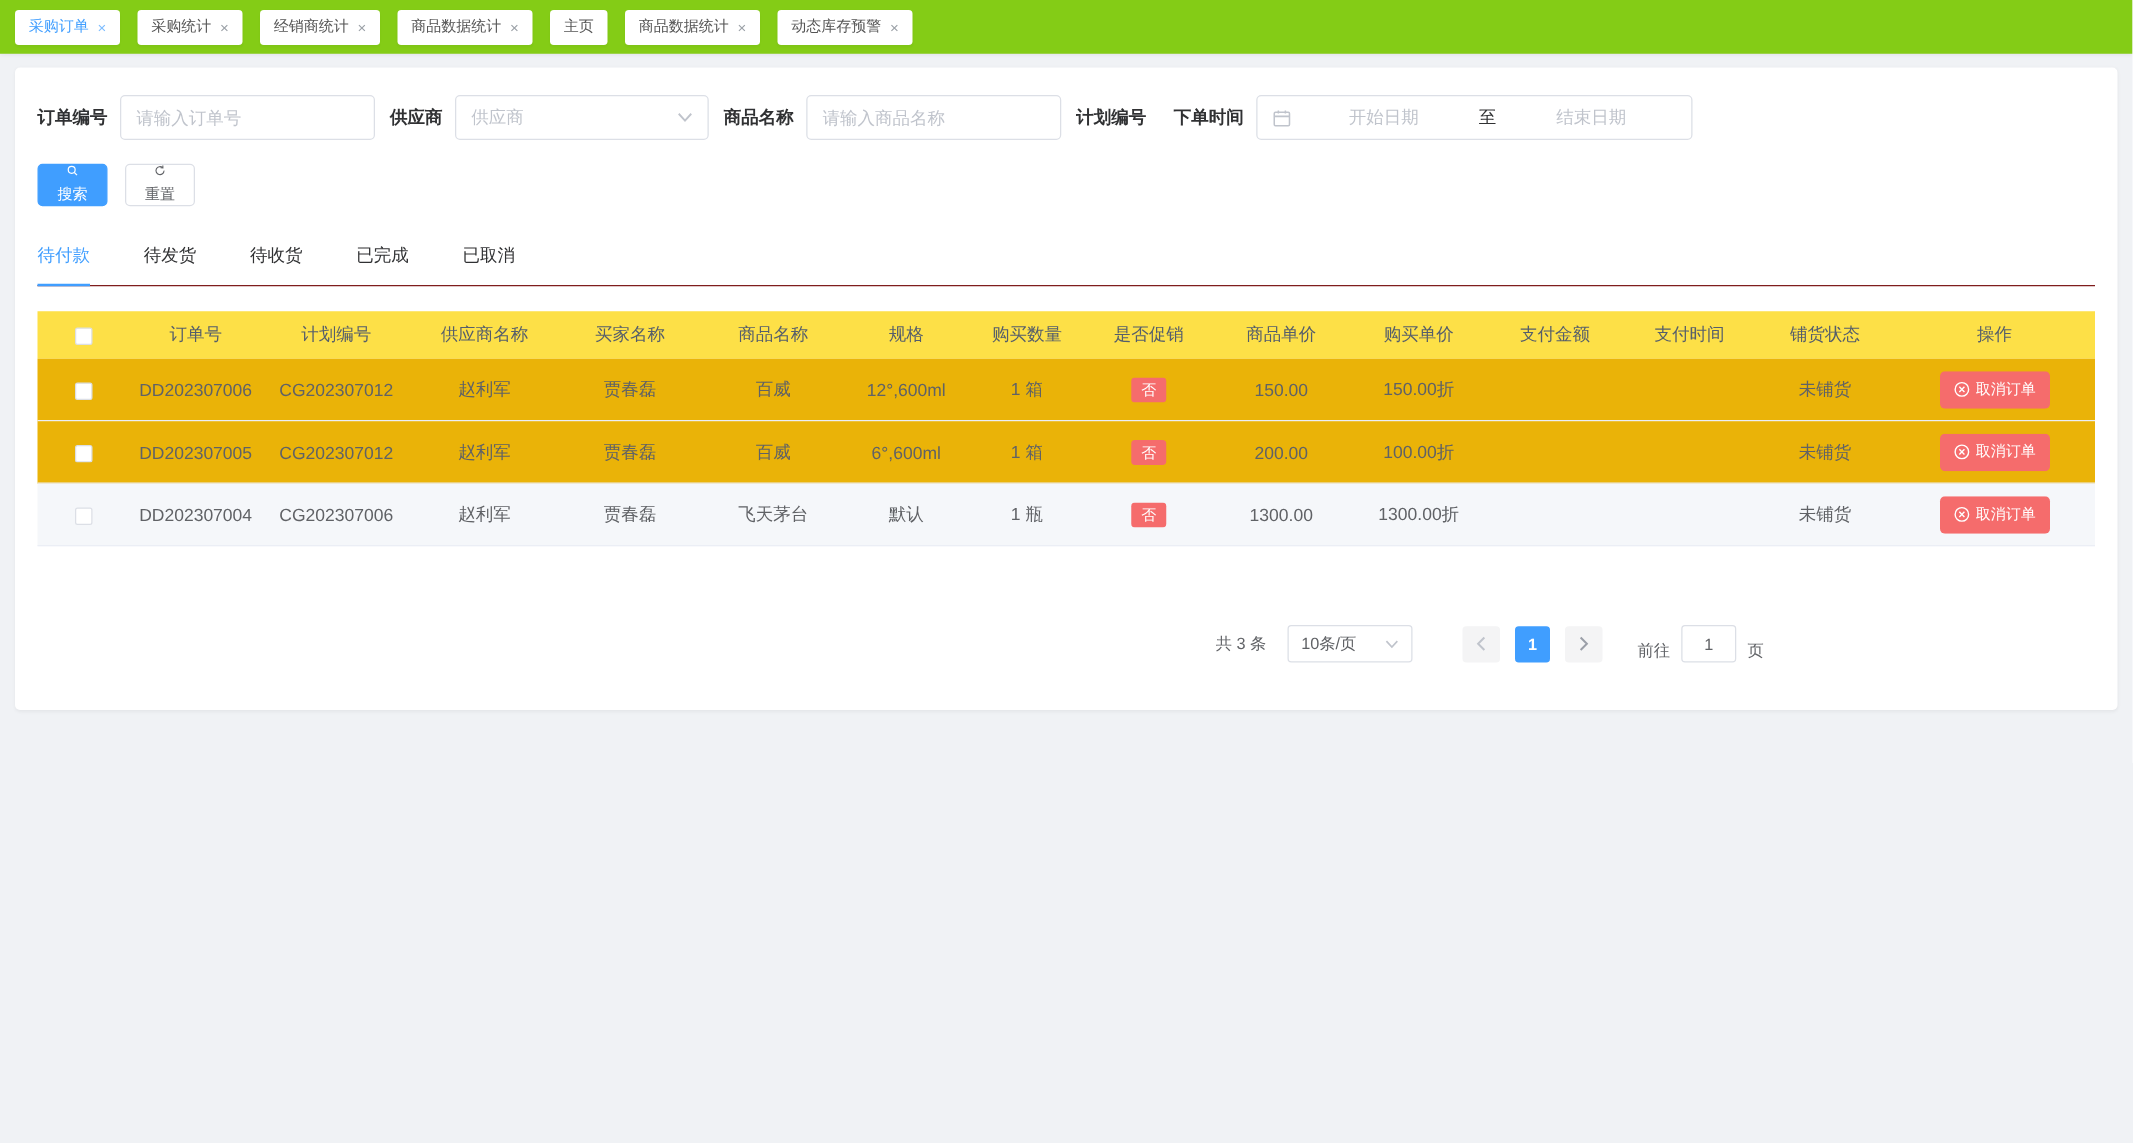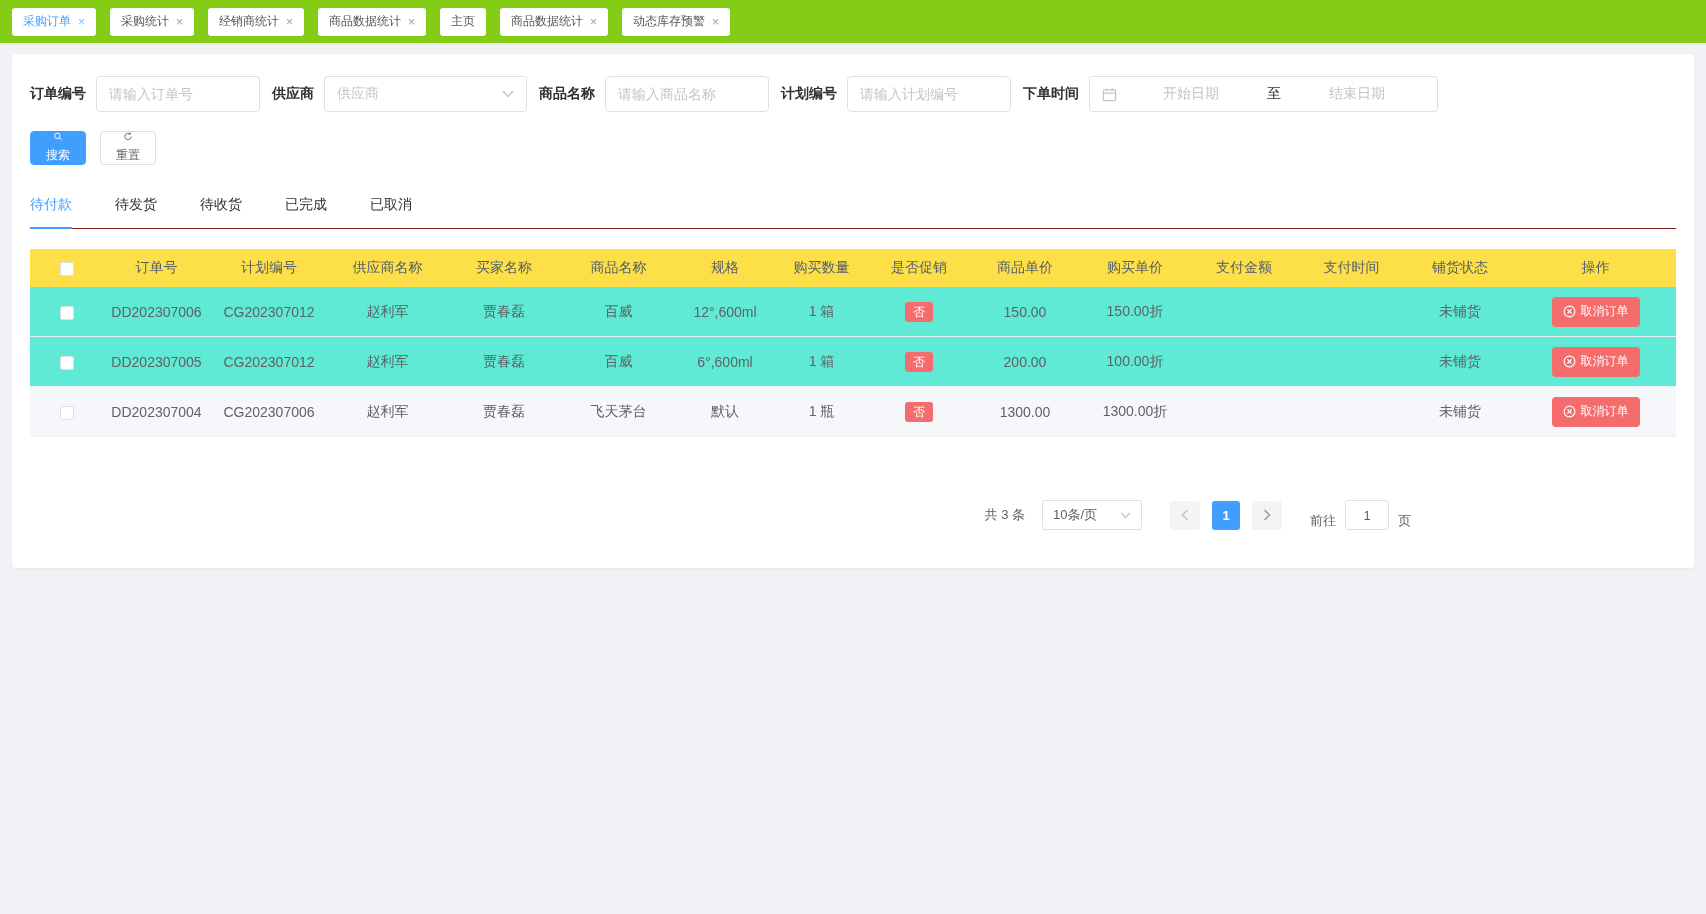--- a/index.html
+++ b/index.html
@@ -41,21 +41,21 @@
   .form-item { display:flex; align-items:center; margin-right:12px; }
   .form-label { font-weight:bold; color:#303133; margin-right:10px; white-space:nowrap; }
   .el-input {
     height:36px; border:1px solid #DCDFE6; border-radius:4px;
     background:#fff; display:flex; align-items:center; padding:0 12px;
     font-size:14px; color:#606266;
   }
   input.native { border:none; outline:none; width:100%; height:100%;
     font-size:14px; color:#606266; font-family:inherit; background:transparent; }
   input.native::placeholder { color:#C0C4CC; }
-  .w200 { width:164px; }
+  .w200 { width:204px; }
   .el-select { width:203px; justify-content:space-between; cursor:pointer; }
   .sel-placeholder { color:#C0C4CC; }
   .date-range { width:349px; display:flex; align-items:center; gap:6px; cursor:pointer; }
   .date-range .ph { color:#C0C4CC; flex:1; text-align:center; }
   .date-sep { color:#303133; padding:0 2px; }
 
   
   .btn-row { display:flex; align-items:center; gap:14px; margin-top:19px; }
   .btn {
     height:34px; border-radius:4px; display:inline-flex; align-items:center;
@@ -78,21 +78,21 @@
 
   
   .table { margin-top:20px; width:100%; font-size:14px; }
   .trow {
     display:grid;
     grid-template-columns:74px 105px 120px 117px 116px 113px 100px 93px 102px 110px 110px 108px 107px 110px minmax(140px,1fr);
     align-items:center;
   }
   .thead { background:#fde047; height:38px; color:#555e6b; }
   .cell { text-align:center; overflow:hidden; white-space:nowrap; }
-  .tbody-row { height:50px; border-bottom:1px solid #EBEEF5; background:#5eead4; }
+  .tbody-row { height:50px; border-bottom:1px solid #EBEEF5; background:#eab308; }
   .tbody-row.shaded { background:#F5F7FA; }
   .checkbox {
     width:14px; height:14px; border:1px solid #DCDFE6; border-radius:2px;
     background:#fff; display:inline-block; vertical-align:middle; cursor:pointer;
   }
   .badge-danger {
     display:inline-block; background:#F56C6C; color:#fff; font-size:12px;
     padding:4px 8px; border-radius:3px; line-height:1;
   }
   .btn-cancel {
@@ -103,21 +103,21 @@
 
   
   .pager {
     display:flex; align-items:center; justify-content:flex-end;
     margin-top:63px; padding-right:265px; font-size:13px; color:#606266;
   }
   .pager .total { margin-right:17px; }
   .size-select {
     width:100px; height:30px; border:1px solid #DCDFE6; border-radius:3px;
     display:flex; align-items:center; justify-content:space-between;
-    padding:0 10px; color:#606266; cursor:pointer; background:#fff; margin-right:22px;
+    padding:0 10px; color:#606266; cursor:pointer; background:#fff; margin-right:34px;
   }
   .page-btn {
     width:30px; height:29px; border-radius:3px; background:#F4F4F5;
     display:flex; align-items:center; justify-content:center; cursor:pointer; margin:0 6px;
   }
   .page-num {
     min-width:28px; height:29px; border-radius:3px; background:#409EFF; color:#fff;
     display:flex; align-items:center; justify-content:center; font-weight:bold;
     margin:0 6px; cursor:pointer;
   }
@@ -183,23 +183,20 @@
 
     <div class="form-item">
       <span class="form-label">商品名称</span>
       <div class="el-input w200">
         <input class="native" type="text" placeholder="请输入商品名称" style="">
       </div>
     </div>
 
     <div class="form-item">
       <span class="form-label">计划编号</span>
-      <div class="el-input w200">
-        <input class="native" type="text" placeholder="请输入计划编号" style="">
-      </div>
     </div>
 
     <div class="form-item" style="margin-right:0">
       <span class="form-label">下单时间</span>
       <div class="el-input date-range">
         <svg width="15" height="15" viewBox="0 0 16 16">
           <rect x="1.5" y="3" width="13" height="11.5" rx="1" fill="none" stroke="#C0C4CC" stroke-width="1.3"></rect>
           <line x1="1.5" y1="6.5" x2="14.5" y2="6.5" stroke="#C0C4CC" stroke-width="1.3"></line>
           <line x1="5" y1="1.5" x2="5" y2="4" stroke="#C0C4CC" stroke-width="1.3"></line>
           <line x1="11" y1="1.5" x2="11" y2="4" stroke="#C0C4CC" stroke-width="1.3"></line>

